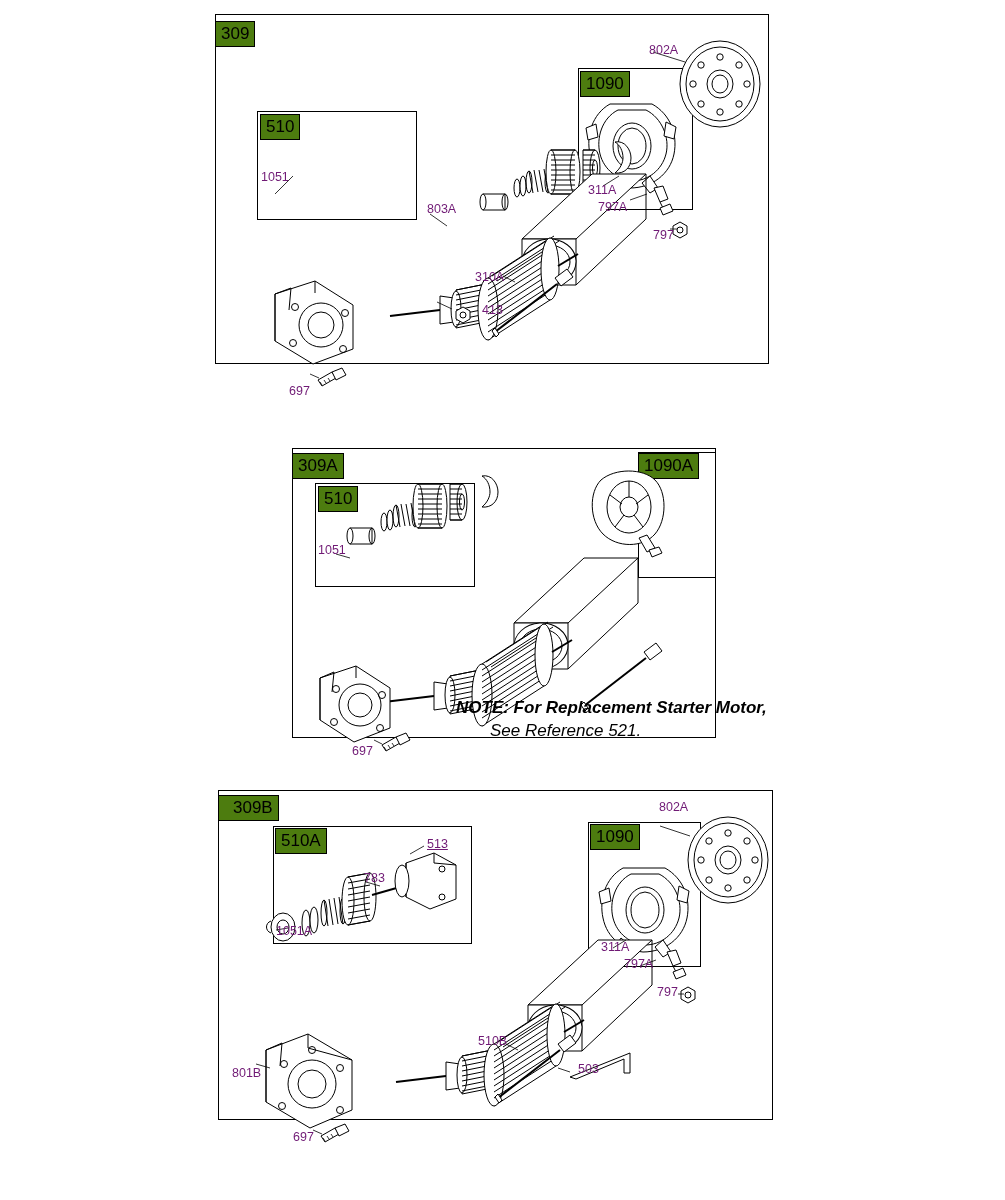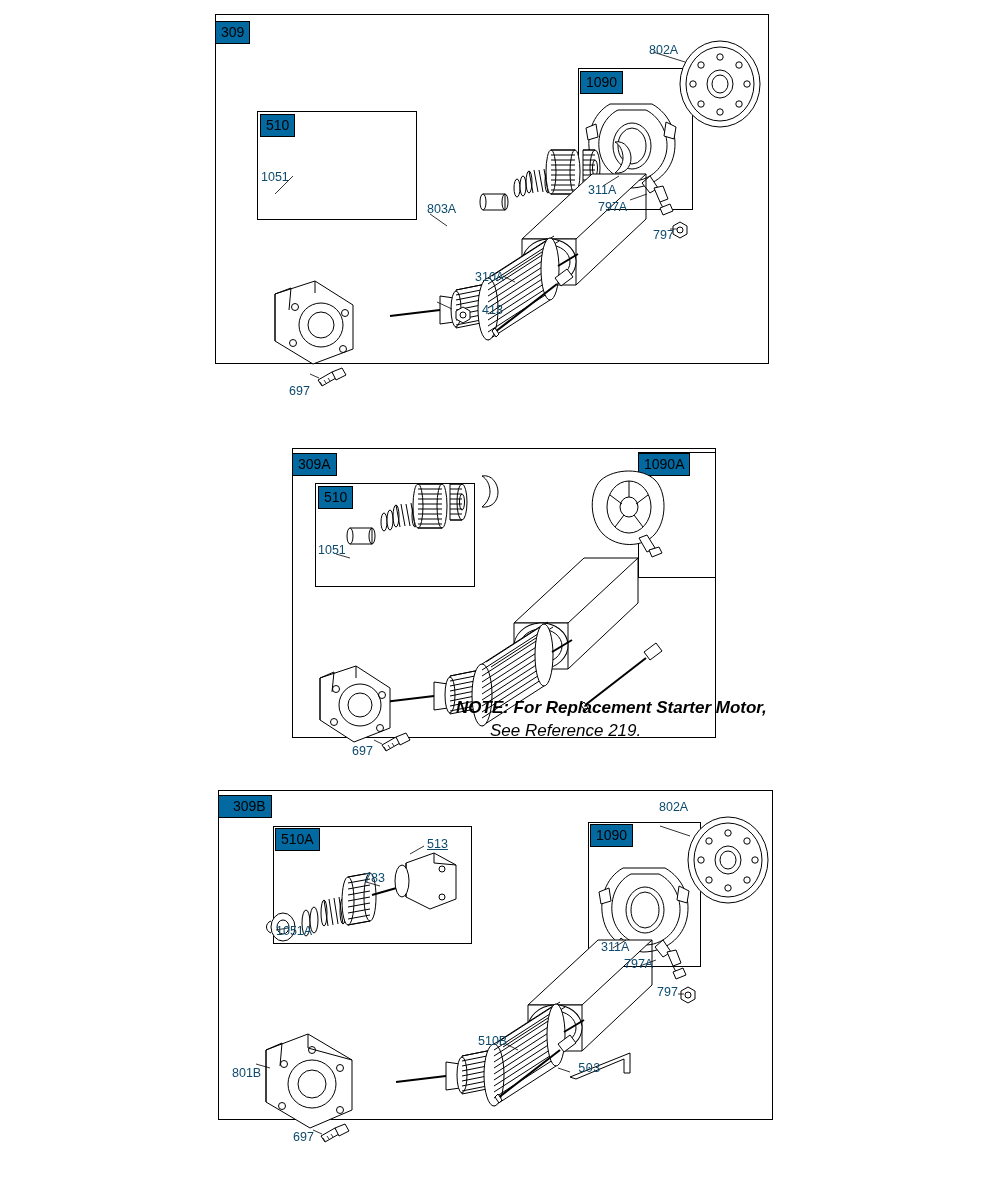--- a/index.html
+++ b/index.html
@@ -29,36 +29,36 @@
   }
   .subpanel {
     position: absolute;
     border: 1.2px solid #000;
     box-sizing: border-box;
     background: transparent;
   }
   .tag {
     position: absolute;
     border: 1.2px solid #000;
-    background: #0369a1;
-    font-size: 14px;
+    background: #4d7c0f;
+    font-size: 17px;
     line-height: 1;
     padding: 3px 5px 4px 5px;
     box-sizing: border-box;
     white-space: nowrap;
     font-family: "Liberation Sans", sans-serif;
     text-align: right;
   }
   .lbl {
     position: absolute;
     font-size: 12.5px;
     line-height: 1;
     white-space: nowrap;
     font-family: "Liberation Sans", sans-serif;
-    color: #0c4a6e;
+    color: #701a75;
   }
   .note {
     position: absolute;
     font-size: 17px;
     line-height: 1.35;
     font-style: italic;
     white-space: nowrap;
     font-family: "Liberation Sans", sans-serif;
   }
   .art { position: absolute; }
@@ -337,21 +337,21 @@
       <line x1="58" y1="110" x2="44" y2="106" stroke-width="0.8"></line>
       <line x1="82" y1="292" x2="90" y2="296" stroke-width="0.8"></line>
     </g>
   </svg>
 
   <div class="lbl" style="left:318px; top:544px;">1051</div>
   <div class="lbl" style="left:352px; top:745px;">697</div>
 
   <div class="note" style="left:456px; top:697px;">
     <span style="font-weight:bold;">NOTE: For Replacement Starter Motor,</span><br>
-    <span style="margin-left:34px; display:inline-block;">See Reference 219.</span>
+    <span style="margin-left:34px; display:inline-block;">See Reference 521.</span>
   </div>
 
   <div class="panel" style="left:218px; top:790px; width:555px; height:330px;"></div>
   <div class="tag" style="left:218px; top:795px;padding-left:14px;">309B</div>
 
   <div class="subpanel" style="left:273px; top:826px; width:199px; height:118px;"></div>
   <div class="tag" style="left:275px; top:828px;">510A</div>
 
   <div class="subpanel" style="left:588px; top:822px; width:113px; height:145px;"></div>
   <div class="tag" style="left:590px; top:824px;">1090</div>
@@ -497,17 +497,17 @@
   </svg>
 
   <div class="lbl" style="left:659px; top:801px;">802A</div>
   <div class="lbl" style="left:427px; top:838px;text-decoration:underline;">513</div>
   <div class="lbl" style="left:364px; top:872px;">783</div>
   <div class="lbl" style="left:276px; top:925px;">1051A</div>
   <div class="lbl" style="left:601px; top:941px;">311A</div>
   <div class="lbl" style="left:624px; top:958px;">797A</div>
   <div class="lbl" style="left:657px; top:986px;">797</div>
   <div class="lbl" style="left:478px; top:1035px;">510B</div>
-  <div class="lbl" style="left:578px; top:1063px;font-family:Liberation Mono, monospace;">503</div>
+  <div class="lbl" style="left:578px; top:1063px;">503</div>
   <div class="lbl" style="left:232px; top:1067px;">801B</div>
   <div class="lbl" style="left:293px; top:1131px;">697</div>
 
 </div>
 
 </body></html>

